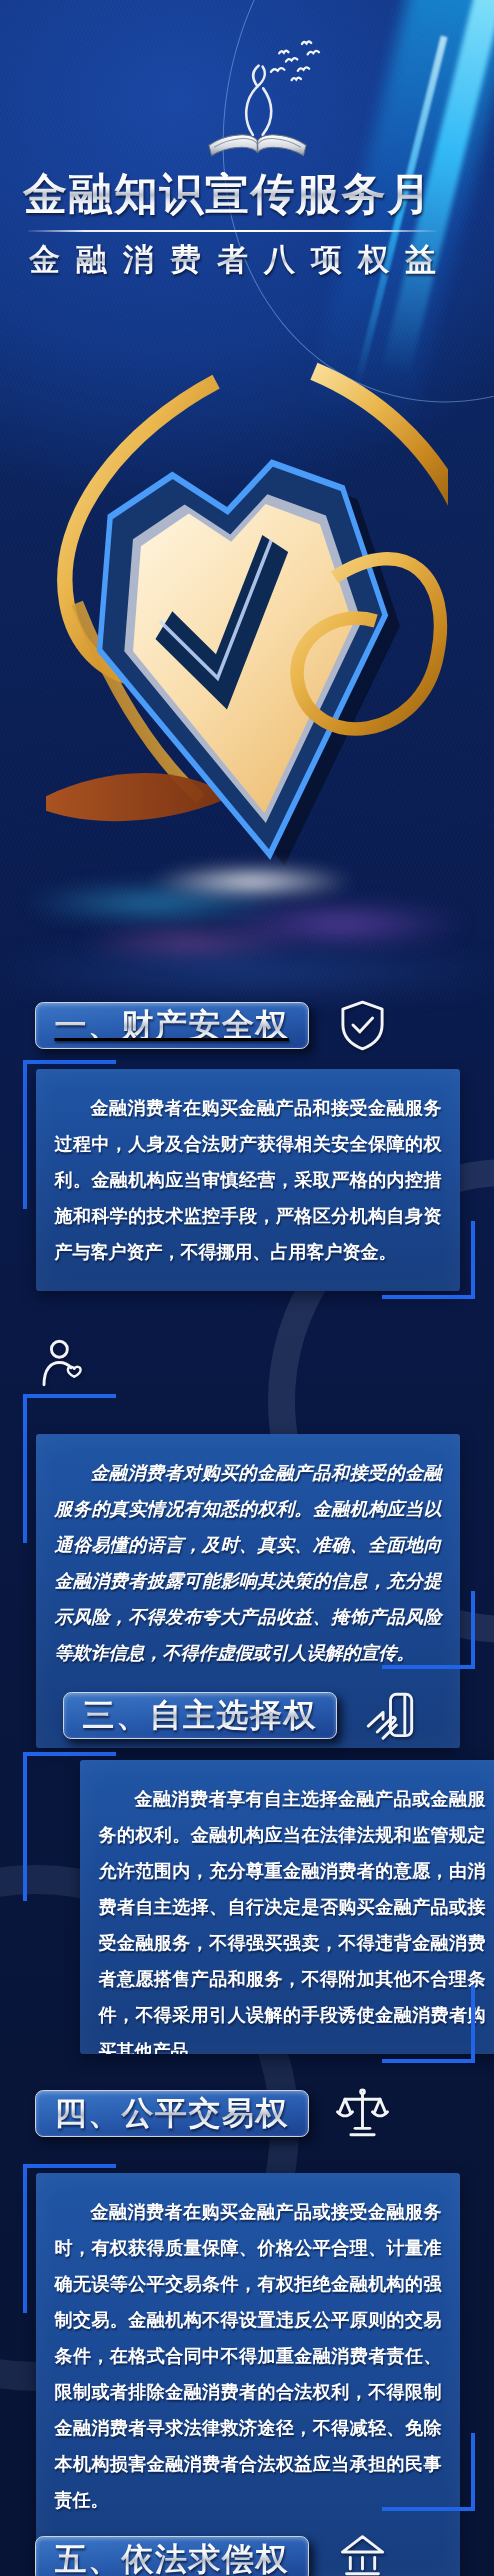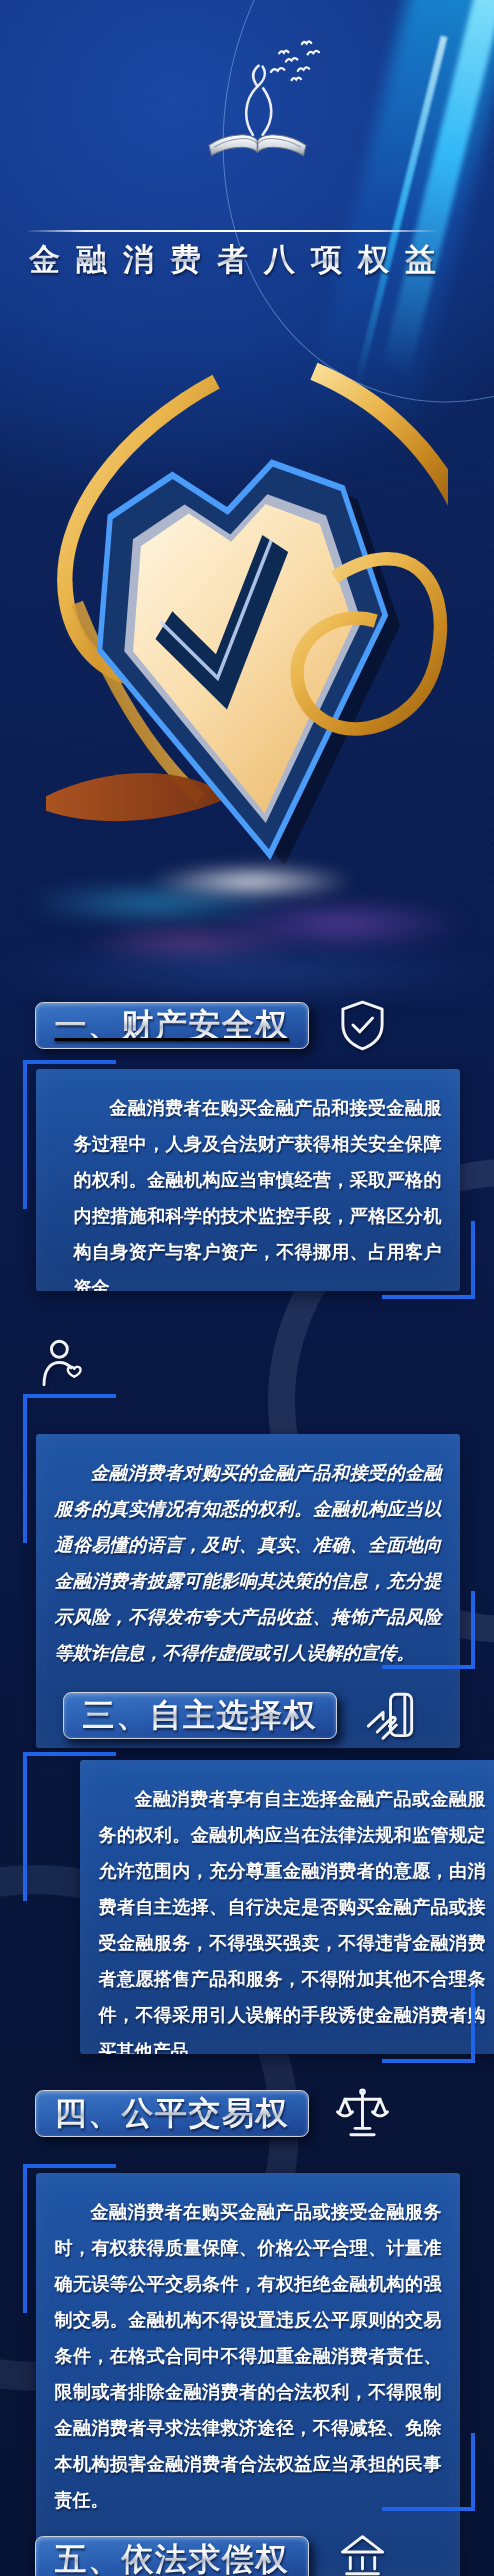--- a/index.html
+++ b/index.html
@@ -64,21 +64,21 @@
   .sec-icon svg{width:53px;height:53px;stroke:#f2f4f8;fill:none;stroke-width:5.5;
     stroke-linecap:round;stroke-linejoin:round;filter:drop-shadow(1.5px 2.1px 1.5px rgba(5,13,38,.65));}
   .sh1{top:999px;text-decoration:underline;} .sh2{top:1336px;} .sh3{top:1689px;padding-left:28px;} .sh4{top:2087px;}
   .sh5{top:2533px;}
   .sec-body{position:absolute;left:36px;width:424px;border-radius:3.1px;overflow:hidden;
     background:linear-gradient(180deg,#2056a6 0%,#1c4b97 40%,#173d7e 100%);
     box-shadow:0 5.2px 13.4px rgba(4,10,28,.55),inset 0 0 31px rgba(255,255,255,.05);}
   .sec-body p{margin:0;padding:20.6px 18.5px 0 18.5px;font-size:18px;line-height:36px;
     font-weight:bold;color:#ffffff;text-indent:2em;text-align:justify;
     text-shadow:1px 1.5px 1.5px rgba(8,18,46,.6);}
-  .sb1{top:1069px;height:222px;padding-left:19px;} .sb2{top:1434px;height:314px;font-style:italic;}
+  .sb1{top:1069px;height:222px;} .sb2{top:1434px;height:314px;font-style:italic;}
   .sb3{top:1760px;height:294px;margin-left:44px;} .sb4{top:2173px;height:408px;}
   .bracket{position:absolute;pointer-events:none;}
   .btl{width:93px;height:149px;border-left:4.6px solid #2064e8;border-top:4.6px solid #2064e8;}
   .bbr{width:93px;height:78px;border-right:4.6px solid #2064e8;border-bottom:4.6px solid #2064e8;}
   .btl1{left:23px;top:1060px;} .bbr1{left:382px;top:1221px;}
   .btl2{left:23px;top:1394px;} .bbr2{left:382px;top:1591px;}
   .btl3{left:23px;top:1752px;} .bbr3{left:382px;top:1985px;}
   .btl4{left:23px;top:2164px;} .bbr4{left:382px;top:2433px;}
 </style>
 </head>
@@ -120,20 +120,21 @@
       <path d="M192,24 q4,-7 9,-1 q4,-7 9,-1"></path>
     </g>
     <path d="M56,202 C92,178 140,176 150,194 C160,176 208,178 244,202 L239,222 C206,202 162,202 150,216 C138,202 94,202 61,222 Z" fill="url(#silv)" stroke="#6e7682" stroke-width="2"></path>
     <line x1="150" y1="194" x2="150" y2="216" stroke="#6e7682" stroke-width="3"></line>
     <g stroke="#8f97a3" stroke-width="2" fill="none">
       <path d="M66,206 C98,186 138,184 149,199"></path>
       <path d="M234,206 C202,186 162,184 151,199"></path>
     </g>
   </svg>
 
+  <h1 class="page-title metal">金融知识宣传服务月</h1>
   <div class="title-divider"></div>
   <div class="page-subtitle metal">金融消费者八项权益</div>
 
   <svg class="emblem-svg" viewBox="0 0 780 1280">
     <defs>
       <linearGradient id="goldg" x1="0" y1="0" x2="1" y2="1">
         <stop offset="0" stop-color="#f9dd96"></stop>
           <stop offset=".35" stop-color="#eab64d"></stop>
         <stop offset=".7" stop-color="#c8871f"></stop>
           <stop offset="1" stop-color="#9a6210"></stop>

